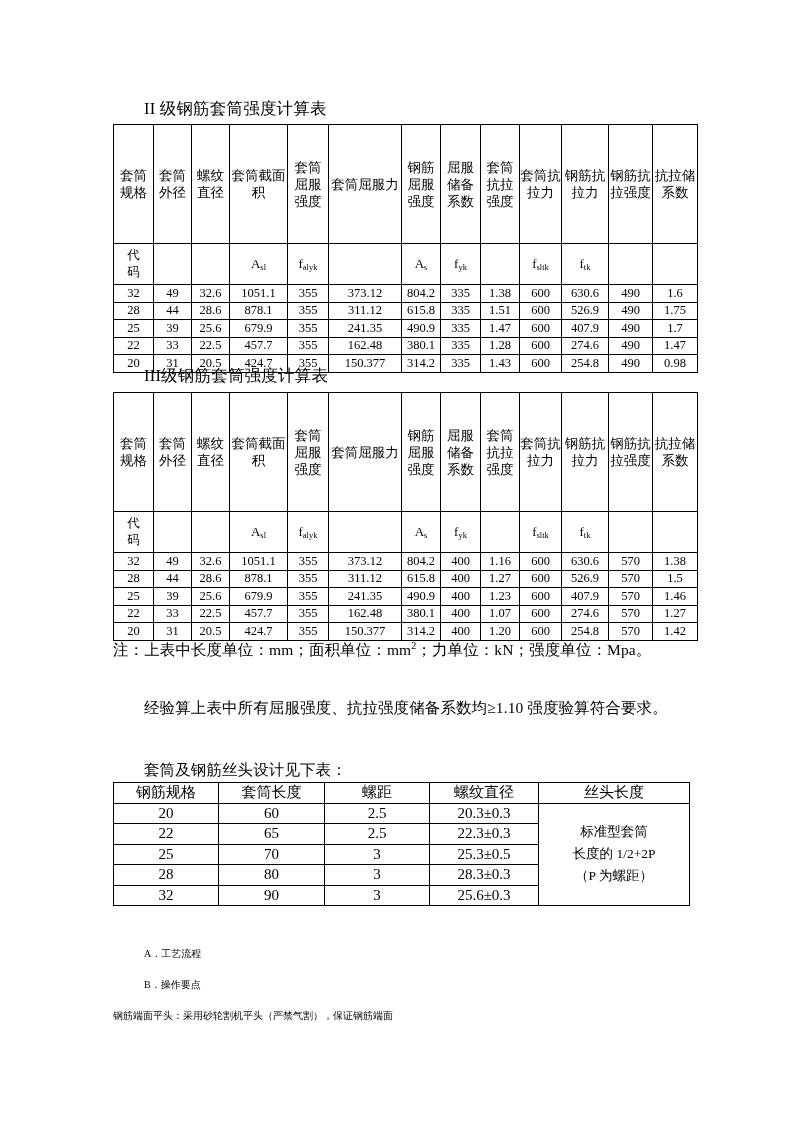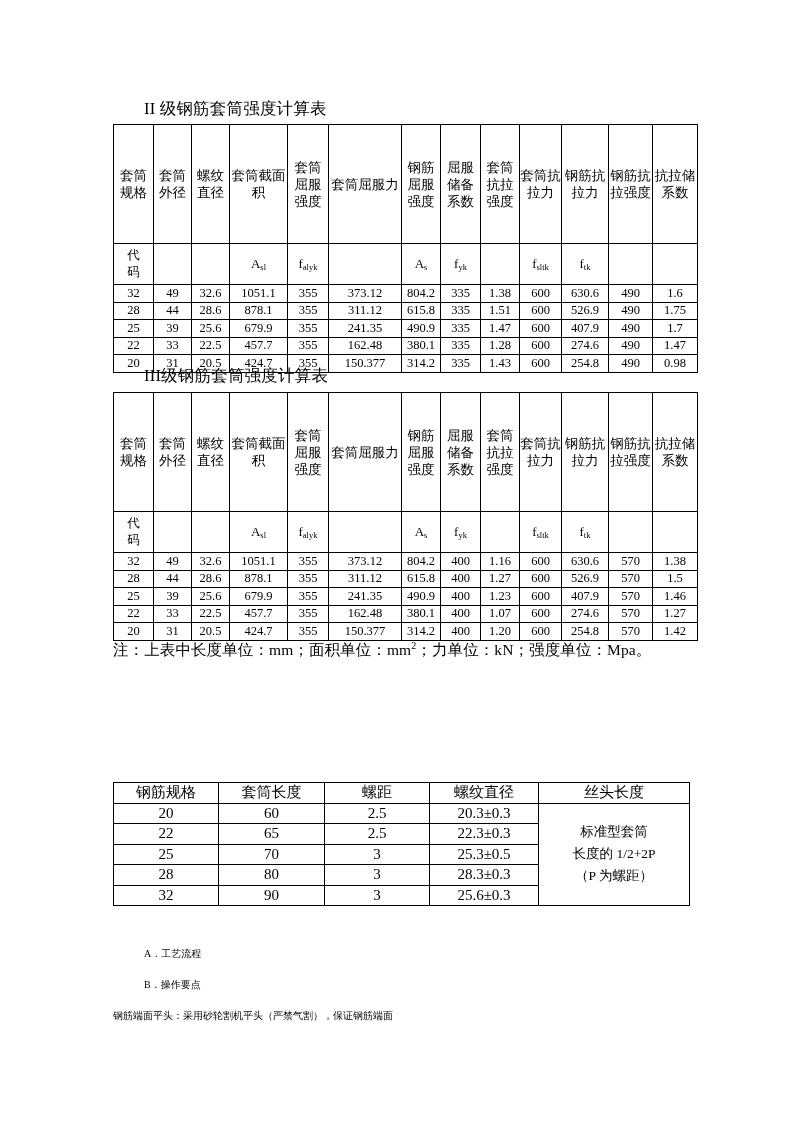--- a/index.html
+++ b/index.html
@@ -454,21 +454,23 @@
         <td>600</td>
         <td>254.8</td>
         <td>570</td>
         <td>1.42</td>
       </tr>
     </tbody>
   </table>
 
   <div class="para" id="note-para"><span>注：上表中长度单位：mm；面积单位：mm</span><sup class="unit-sup">2</sup><span>；力单位：kN；强度单位：Mpa。</span></div>
 
-
+  <div class="para" id="check-para">经验算上表中所有屈服强度、抗拉强度储备系数均≥1.10 强度验算符合要求。</div>
+
+  <div class="para" id="lead-para">套筒及钢筋丝头设计见下表：</div>
 
   <table id="design-table">
     <tbody>
       <tr>
         <td class="dcol0">钢筋规格</td>
         <td class="dcol1">套筒长度</td>
         <td class="dcol2">螺距</td>
         <td class="dcol3">螺纹直径</td>
         <td class="dcol4">丝头长度</td>
       </tr>

